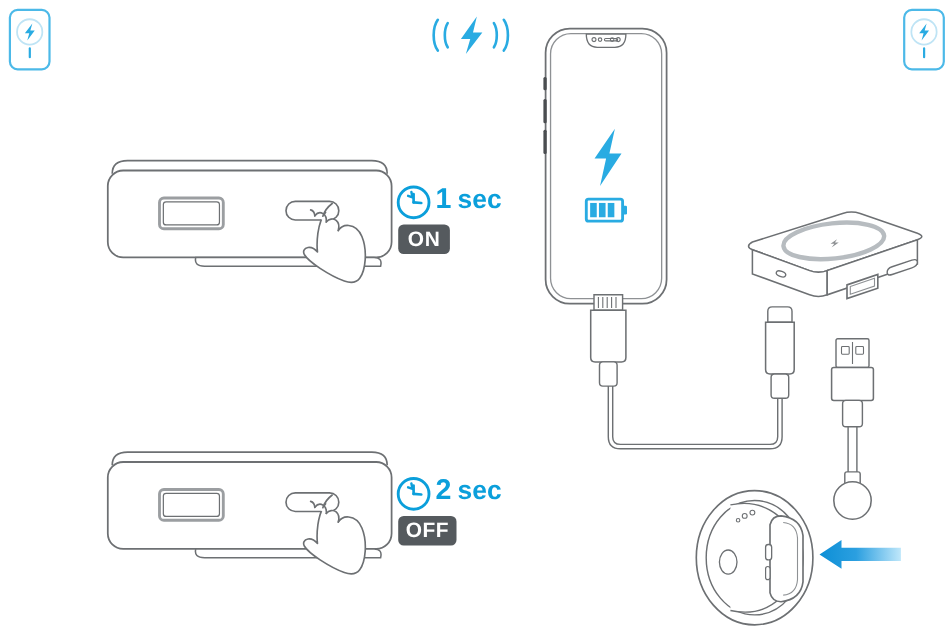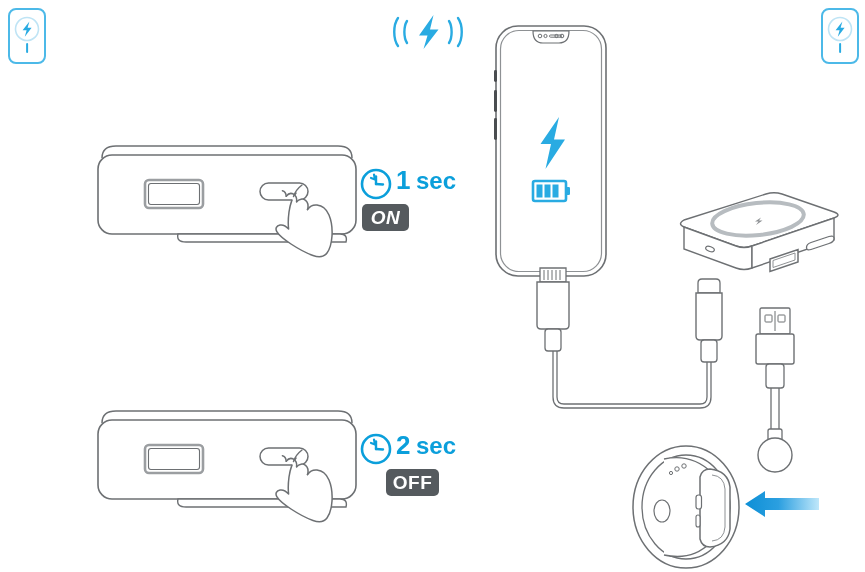--- a/index.html
+++ b/index.html
@@ -115,21 +115,21 @@
     </svg>
   </div>
 
   <div class="abs" style="left:396px; top:162px;">
     <svg width="80" height="36" viewBox="0 0 80 36">
       <text class="dur-text dur-num" x="0" y="27">1</text>
       <text class="dur-text dur-unit" x="20" y="27">sec</text>
     </svg>
   </div>
 
-  <div class="abs" style="left:362px; top:204px;font-style:italic;">
+  <div class="abs" style="left:362px; top:204px;">
     <svg width="52" height="28" viewBox="0 0 52 28">
       <rect x="0" y="0" width="47" height="27" rx="5" ry="5" fill="#555a5e"></rect>
       <text class="badge-text" x="23.5" y="19.5" text-anchor="middle">ON</text>
     </svg>
   </div>
 
   <div class="abs" style="left:90px; top:401px;">
     <svg width="290" height="125" viewBox="0 0 290 125">
       <path d="M12 22 Q12 10 26 10 L248 10 Q262 10 262 22" fill="#ffffff" stroke="#6d7073" stroke-width="1.5"></path>
       <rect x="8" y="19" width="258" height="79" rx="14" ry="14" fill="#ffffff" stroke="#6d7073" stroke-width="1.6"></rect>
@@ -167,21 +167,21 @@
     </svg>
   </div>
 
   <div class="abs" style="left:396px; top:427px;">
     <svg width="80" height="36" viewBox="0 0 80 36">
       <text class="dur-text dur-num" x="0" y="27">2</text>
       <text class="dur-text dur-unit" x="20" y="27">sec</text>
     </svg>
   </div>
 
-  <div class="abs" style="left:362px; top:469px;margin-left:24px;">
+  <div class="abs" style="left:362px; top:469px;">
     <svg width="60" height="28" viewBox="0 0 60 28">
       <rect x="0" y="0" width="53" height="27" rx="5" ry="5" fill="#555a5e"></rect>
       <text class="badge-text" x="26.5" y="19.5" text-anchor="middle">OFF</text>
     </svg>
   </div>
 
   <div class="abs" style="left:488px; top:22px;">
     <svg width="126" height="260" viewBox="0 0 126 260">
 
       <rect x="8" y="4" width="110" height="250" rx="22" ry="22" fill="#ffffff" stroke="#6d7073" stroke-width="1.6"></rect>

